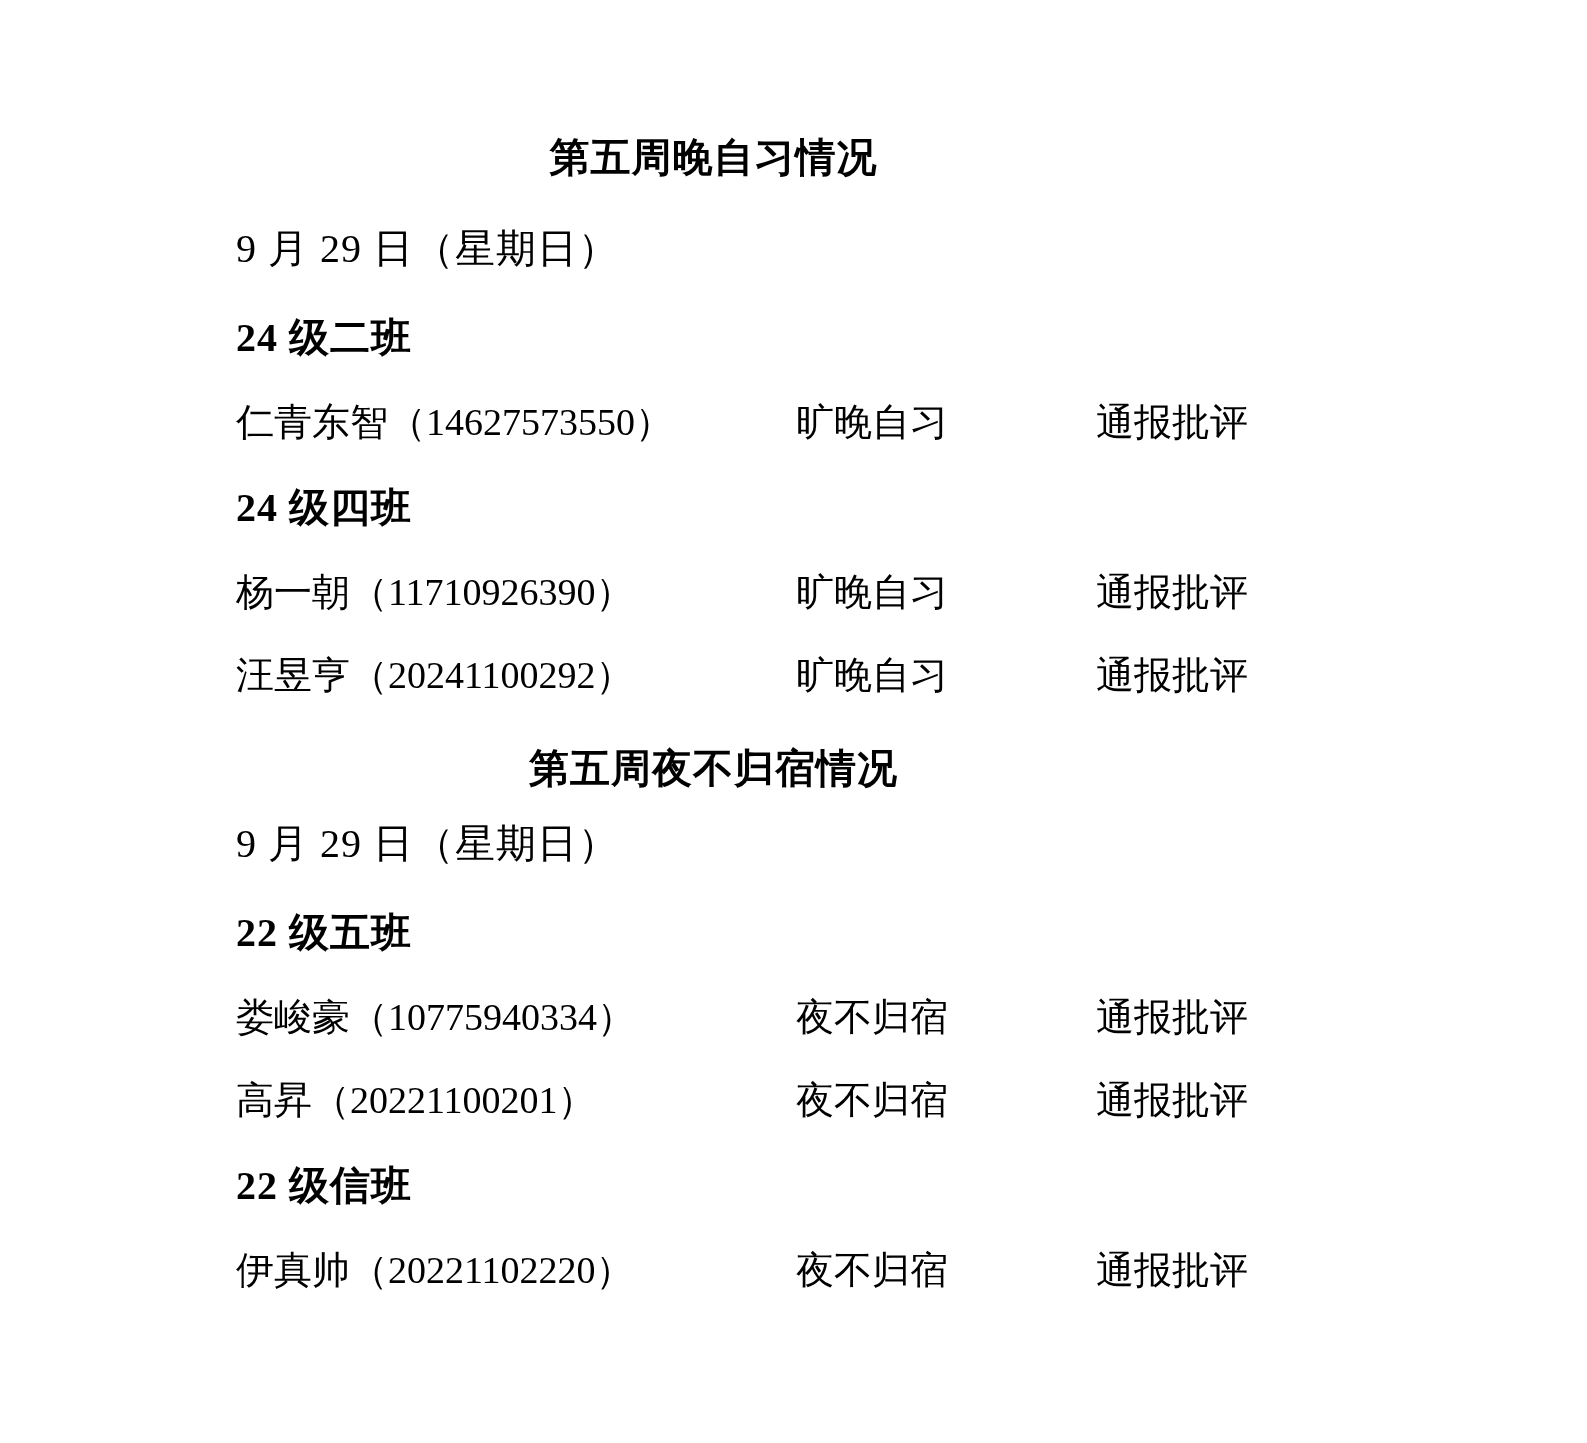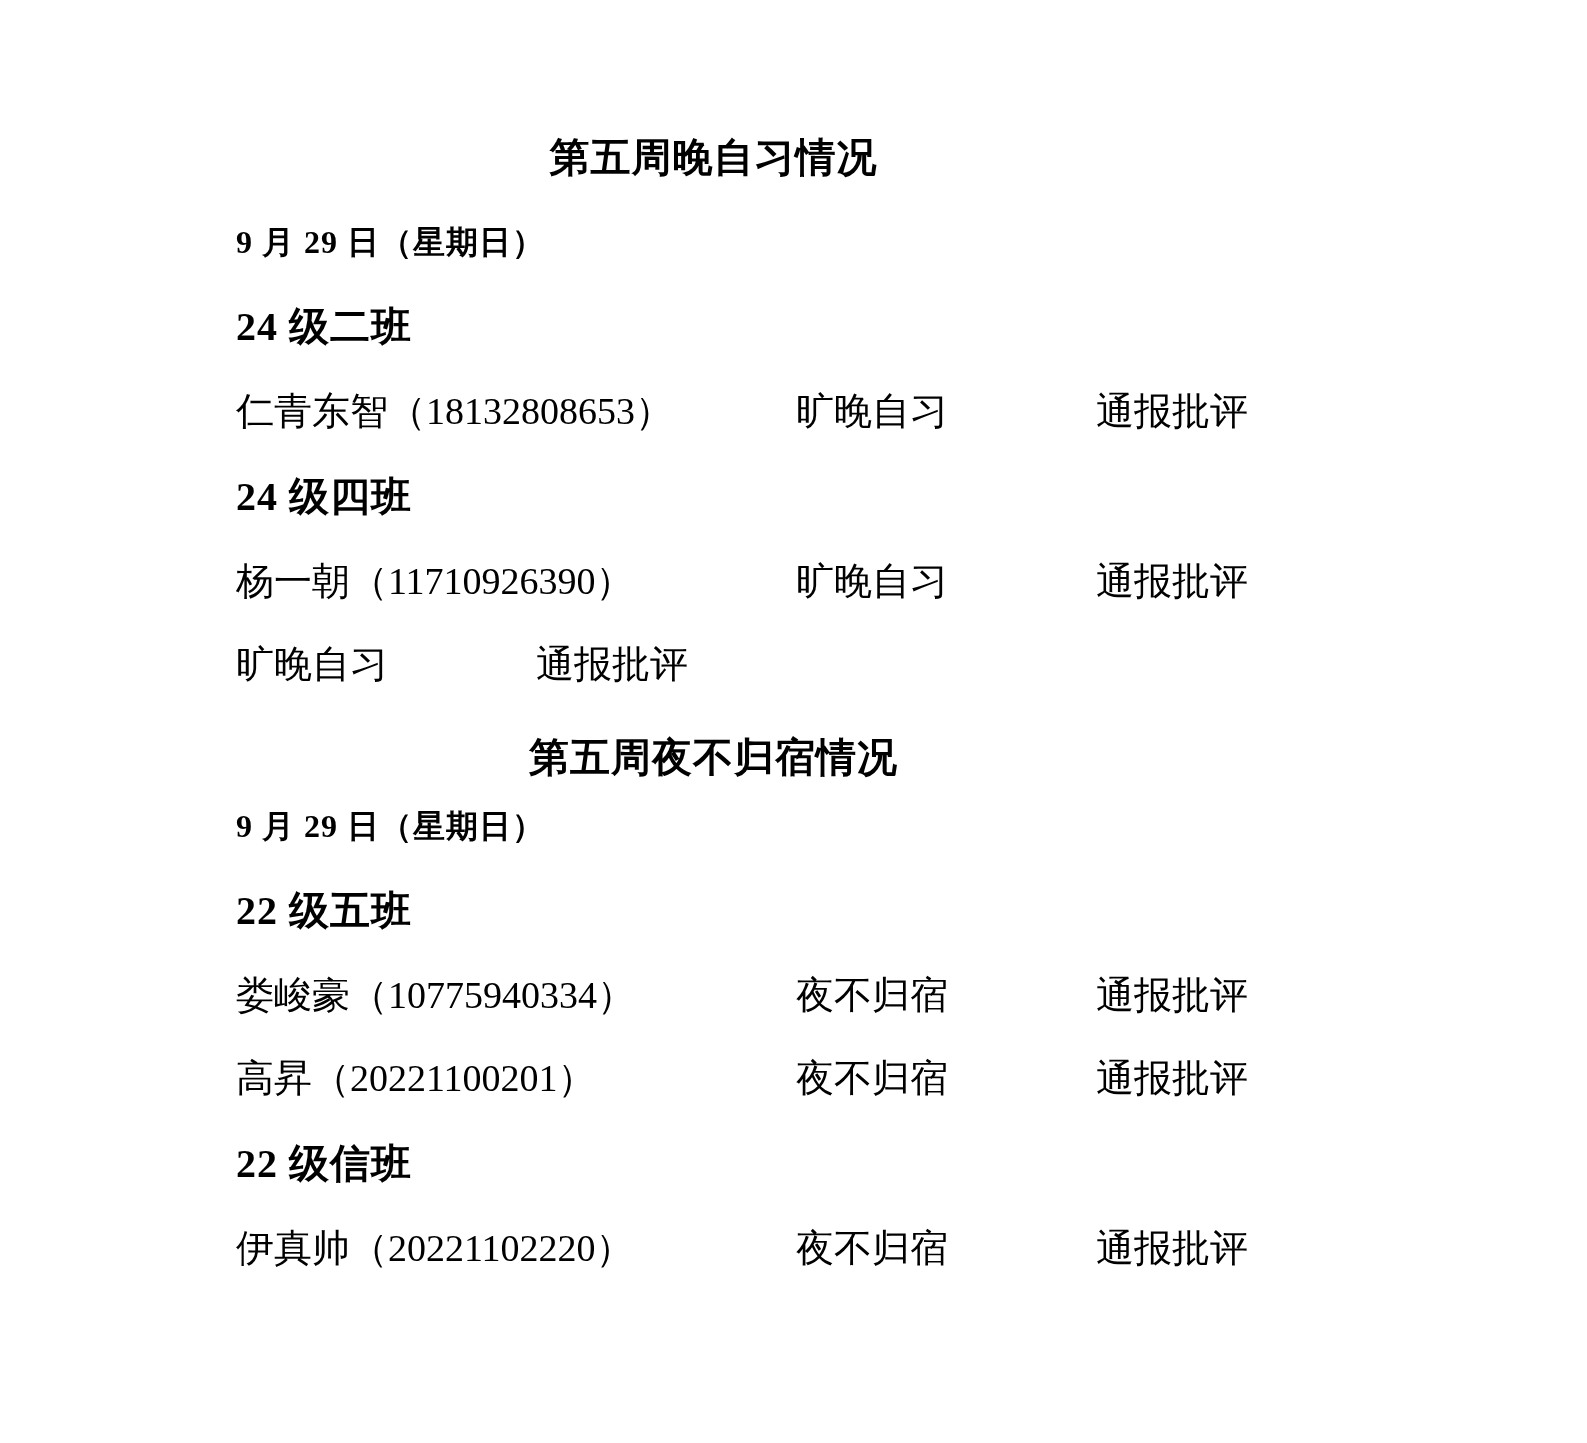--- a/index.html
+++ b/index.html
@@ -27,22 +27,22 @@
     font-weight: bold;
     letter-spacing: 1px;
     margin: 0 0 36px 0;
     padding-right: 160px;
   }
   .section-title.second {
     margin-top: 40px;
     margin-bottom: 20px;
   }
   .date-line {
-    font-size: 32px;
-    font-weight: bold;
+    font-size: 40px;
+    font-weight: normal;
     margin: 0 0 34px 0;
     padding-left: 86px;
     letter-spacing: 1px;
   }
   .class-line {
     font-size: 40px;
     font-weight: bold;
     margin: 2px 0 32px 0;
     padding-left: 86px;
     letter-spacing: 1px;
@@ -74,34 +74,35 @@
 
 <div class="page">
 
   <div>
     <div class="section-title">第五周晚自习情况</div>
     <div class="date-line">9 月 29 日（星期日）</div>
 
     <div>
       <div class="class-line">24 级二班</div>
       <div class="record-row">
-        <span class="col-name">仁青东智（18132808653）</span>
+        <span class="col-name">仁青东智（14627573550）</span>
         <span class="col-reason">旷晚自习</span>
         <span class="col-action">通报批评</span>
       </div>
     </div>
 
     <div>
       <div class="class-line">24 级四班</div>
       <div class="record-row">
         <span class="col-name">杨一朝（11710926390）</span>
         <span class="col-reason">旷晚自习</span>
         <span class="col-action">通报批评</span>
       </div>
       <div class="record-row">
+        <span class="col-name">汪昱亨（20241100292）</span>
         <span class="col-reason">旷晚自习</span>
         <span class="col-action">通报批评</span>
       </div>
     </div>
   </div>
 
   <div>
     <div class="section-title second">第五周夜不归宿情况</div>
     <div class="date-line">9 月 29 日（星期日）</div>
 

